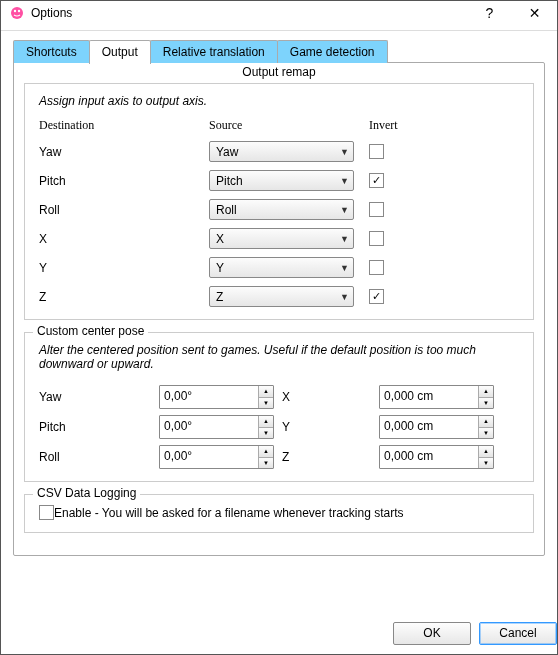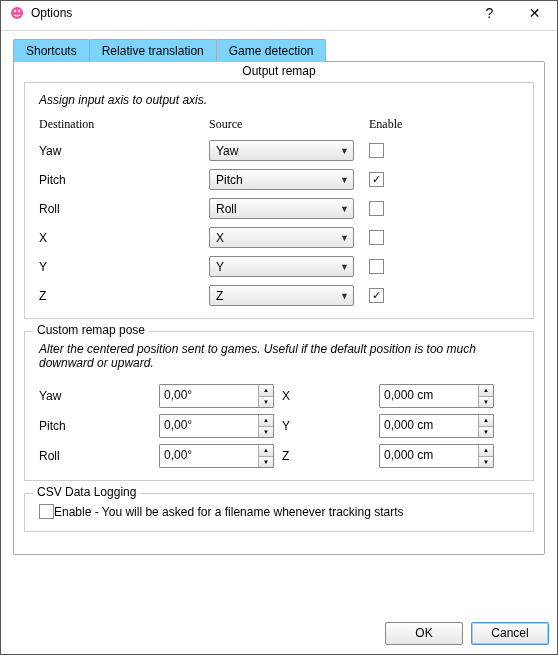--- a/index.html
+++ b/index.html
@@ -164,21 +164,21 @@
   .spin .btns div:first-child { border-bottom: 1px solid #aaa; }
   .spin1 { width: 115px; }
   .spin2 { width: 115px; margin-left: 85px; }
   .desc { font-size: 12px; margin-bottom: 10px; font-style: italic; }
   .csv-row { display: flex; align-items: center; }
   .footer {
     height: 42px;
     display: flex;
     align-items: center;
     justify-content: flex-end;
-    padding: 0 8px;
+    padding: 0 0;
     gap: 8px;
   }
   .pushbtn {
     width: 78px;
     height: 23px;
     border: 1px solid #888;
     background: linear-gradient(#fdfdfd,#e7e7e7);
     border-radius: 2px;
     display: flex; align-items: center; justify-content: center;
     font-size: 12px;
@@ -209,34 +209,35 @@
       </div>
     <div class="btn">
         <span>✕</span>
       </div>
   </div>
 
   <div class="content">
 
     <div class="tabs">
       <div class="tab">Shortcuts</div>
+      <div class="tab active">Output</div>
       <div class="tab">Relative translation</div>
       <div class="tab">Game detection</div>
     </div>
 
     <div class="tabpanel">
       <div class="panel-title">Output remap</div>
 
       <div class="groupbox">
         <div class="desc">Assign input axis to output axis.</div>
 
         <div class="remap-header">
           <div class="col-dest">Destination</div>
           <div class="col-src">Source</div>
-          <div class="col-inv">Enable</div>
+          <div class="col-inv">Invert</div>
         </div>
 
         <div id="remap-rows">
             <div class="remap-row">
               <div class="col-dest">Yaw</div>
               <div class="col-src">
                 <div class="combo">
                   <span>Yaw</span>
                   <span class="arrow">▼</span>
                 </div>
@@ -302,21 +303,21 @@
                 </div>
               </div>
               <div class="col-inv">
                 <div class="checkbox">✓</div>
               </div>
             </div>
           </div>
       </div>
 
       <div class="groupbox legend">
-        <span class="legend-text">Custom remap pose</span>
+        <span class="legend-text">Custom center pose</span>
         <div class="desc">Alter the centered position sent to games. Useful if the default position is too much downward or upward.</div>
         <div id="pose-rows" style="margin-top:14px;">
             <div class="pose-row">
               <div class="lbl1">Yaw</div>
               <div class="spin spin1">
                 <div class="val">0,00°</div>
                 <div class="btns">
                   <div>▲</div>
                   <div>▼</div>
                 </div>

